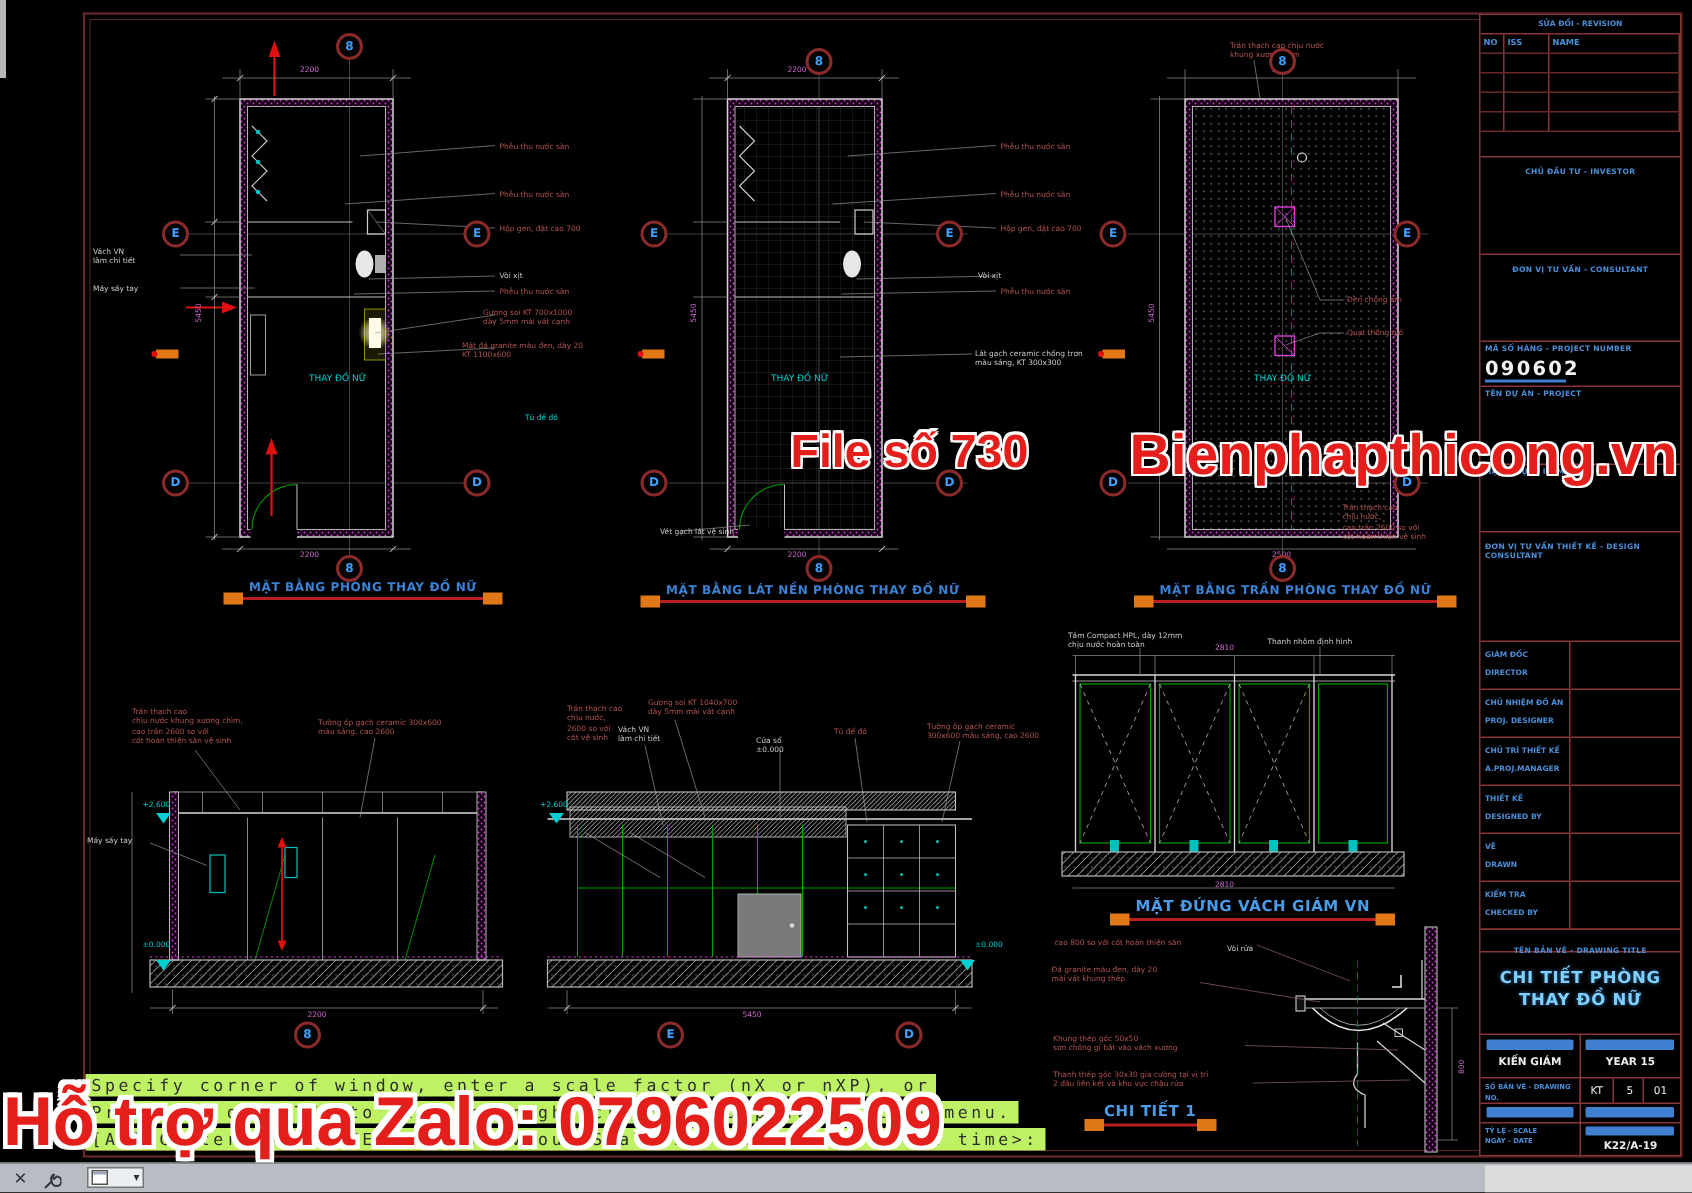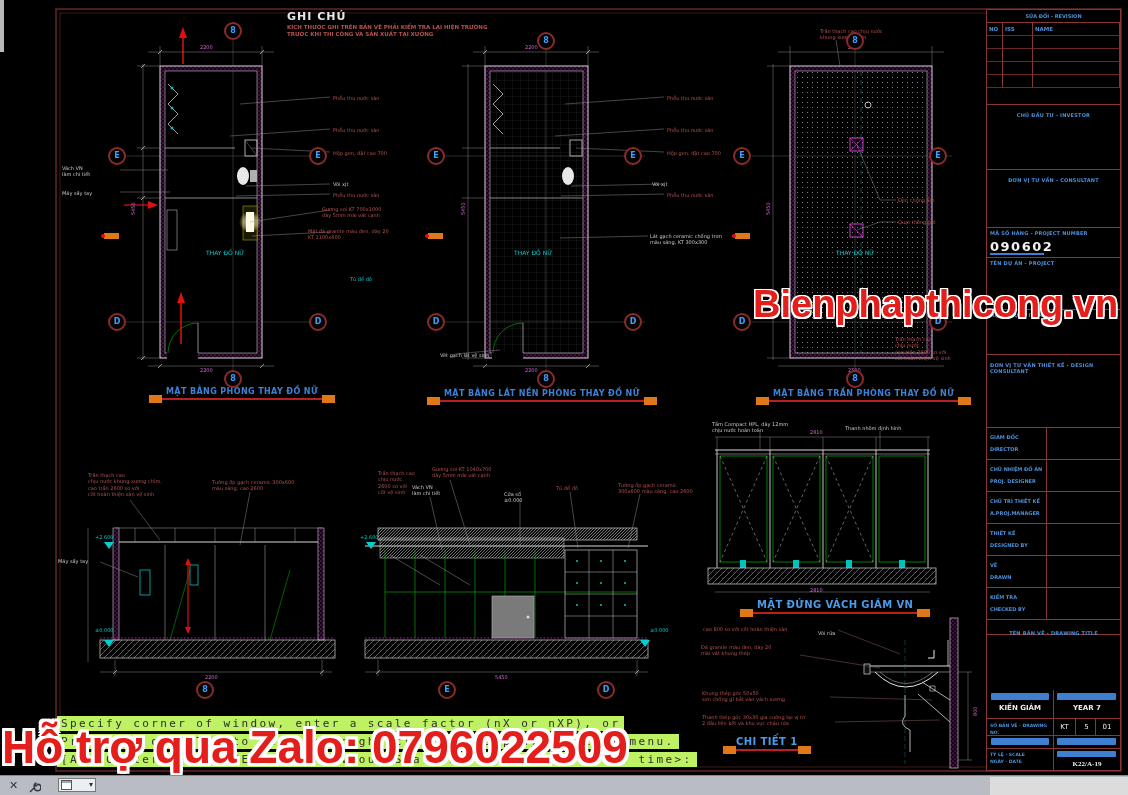--- a/index.html
+++ b/index.html
@@ -452,24 +452,20 @@
       </g>
       <g stroke="#9a6a6a" stroke-width="0.45" fill="none">
         <polyline points="838,630 900,654"></polyline>
         <polyline points="800,655 880,668"></polyline>
         <polyline points="830,697 932,700"></polyline>
         <polyline points="835,722 940,720"></polyline>
       </g>
     </g>
   </svg>
 
-  <div class="note">
-    <div class="note-title">GHI CHÚ</div>
-    <div class="note-body">KÍCH THƯỚC GHI TRÊN BẢN VẼ PHẢI KIỂM TRA LẠI HIỆN TRƯỜNG TRƯỚC KHI THI CÔNG VÀ SẢN XUẤT TẠI XƯỞNG</div>
-  </div>
 
   <div class="dwg-title t-plan1">MẶT BẰNG PHÒNG THAY ĐỒ NỮ</div>
   <div class="dwg-title t-plan2">MẶT BẰNG LÁT NỀN PHÒNG THAY ĐỒ NỮ</div>
   <div class="dwg-title t-plan3">MẶT BẰNG TRẦN PHÒNG THAY ĐỒ NỮ</div>
   <div class="dwg-title t-elev">MẶT ĐỨNG VÁCH GIÁM VN</div>
   <div class="dwg-title t-detail">CHI TIẾT 1</div>
 
   <div id="labels-layer">
       <div class="lbl" style="left: 333px; top: 95px; color: rgb(176, 82, 79); font-size: 5px;">Phễu thu nước sàn</div>
       <div class="lbl" style="left: 333px; top: 127px; color: rgb(176, 82, 79); font-size: 5px;">Phễu thu nước sàn</div>
@@ -656,50 +652,55 @@
           <div class="tb-staff-label">
             <div>KIỂM TRA</div>
             <div>CHECKED BY</div>
           </div>
           <div class="tb-staff-sig"></div>
         </div>
       </div>
     <div class="tb-sec tb-dwglabel">
       <span class="tb-label">TÊN BẢN VẼ - DRAWING TITLE</span>
     </div>
+    <div class="tb-sec tb-dwgtitle">
+      <div>CHI TIẾT PHÒNG</div>
+      <div>THAY ĐỒ NỮ</div>
+    </div>
     <div class="tb-sec tb-bottom">
       <div class="tb-vsplit"></div>
       <div class="bluebar" style="left:4px;top:3px;width:58px;"></div>
       <div class="bluebar" style="left:70px;top:3px;width:59px;"></div>
       <div class="tb-white" style="left:0;top:14px;width:66px;">KIẾN GIÁM</div>
-      <div class="tb-white" style="left:67px;top:14px;width:66px;">YEAR 7</div>
+      <div class="tb-white" style="left:67px;top:14px;width:66px;">YEAR 15</div>
       <div class="tb-hline" style="top:28px;"></div>
       <div class="tb-tiny" style="left:3px;top:32px;width:62px;">SỐ BẢN VẼ - DRAWING NO.</div>
       <div class="tb-cell" style="left:66px;top:29px;width:22px;height:16px;line-height:16px;">KT</div>
       <div class="tb-cell" style="left:88px;top:29px;width:22px;height:16px;line-height:16px;">5</div>
       <div class="tb-cell" style="left:108px;top:29px;width:23px;height:16px;line-height:16px;">01</div>
       <div class="tb-hline" style="top:45px;"></div>
       <div class="bluebar" style="left:4px;top:48px;width:58px;"></div>
       <div class="bluebar" style="left:70px;top:48px;width:59px;"></div>
       <div class="tb-hline" style="top:58px;"></div>
       <div class="tb-tiny" style="left:3px;top:61px;width:62px;">
         <div>TỶ LỆ - SCALE</div>
         <div>NGÀY - DATE</div>
       </div>
       <div class="bluebar" style="left:70px;top:61px;width:59px;height:6px;"></div>
-      <div class="tb-white" style="left:67px;top:70px;width:66px;font-family:Liberation Serif, serif;">K22/A-19</div>
+      <div class="tb-white" style="left:67px;top:70px;width:66px;">K22/A-19</div>
     </div>
   </div>
 
   <div class="cmdline">
     <div class="cmd-row">Specify corner of window, enter a scale factor (nX or nXP), or</div>
     <div class="cmd-row">Press ESC or ENTER to exit, or right-click to display shortcut menu.</div>
     <div class="cmd-row">[All/Center/Dynamic/Extents/Previous/Scale/Window/Object] &lt;real time&gt;:</div>
   </div>
 
+  <div class="wm wm-file">File số 730</div>
   <div class="wm wm-site">Bienphapthicong.vn</div>
   <div class="wm wm-zalo">Hỗ trợ qua Zalo: 0796022509</div>
 
   <div class="statusbar">
     <div class="sb-right"></div>
     <span class="sb-x">✕</span>
     <span class="sb-wrench">
       <svg width="13" height="13" viewBox="0 0 13 13">
         <path d="M2 11 L6.5 6.5 M6.5 6.5 a3.2 3.2 0 1 0 3.2 -3.2 l -1.6 1.6 -1.4 -1.4 1.6 -1.6 a3.2 3.2 0 0 0 -1.8 4.6 Z" fill="none" stroke="#33363c" stroke-width="1.4"></path>
       </svg>

